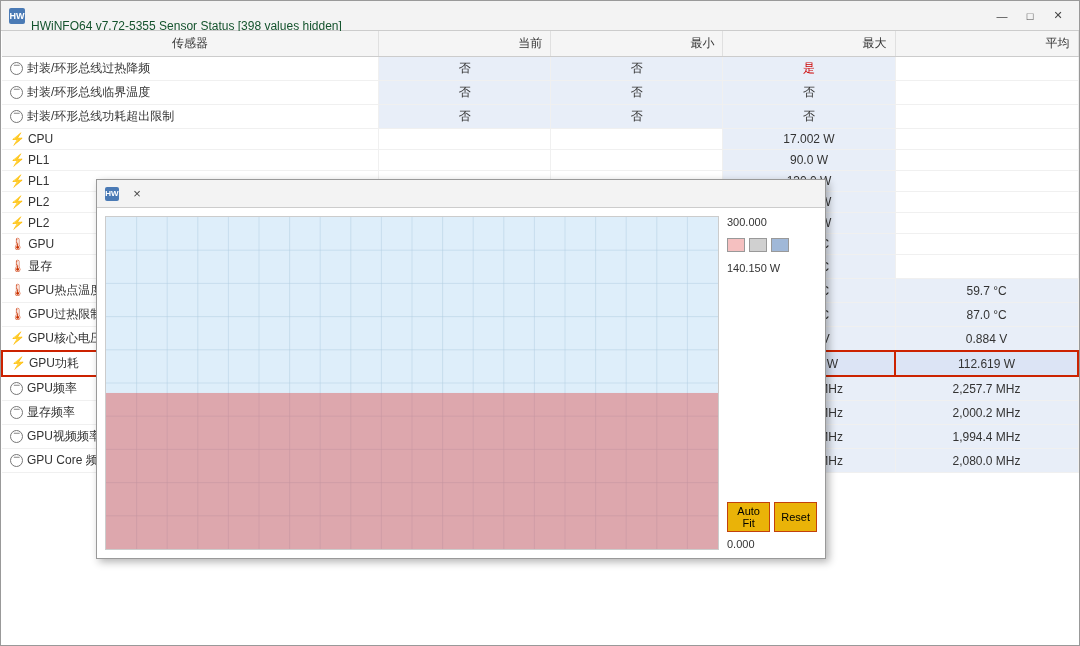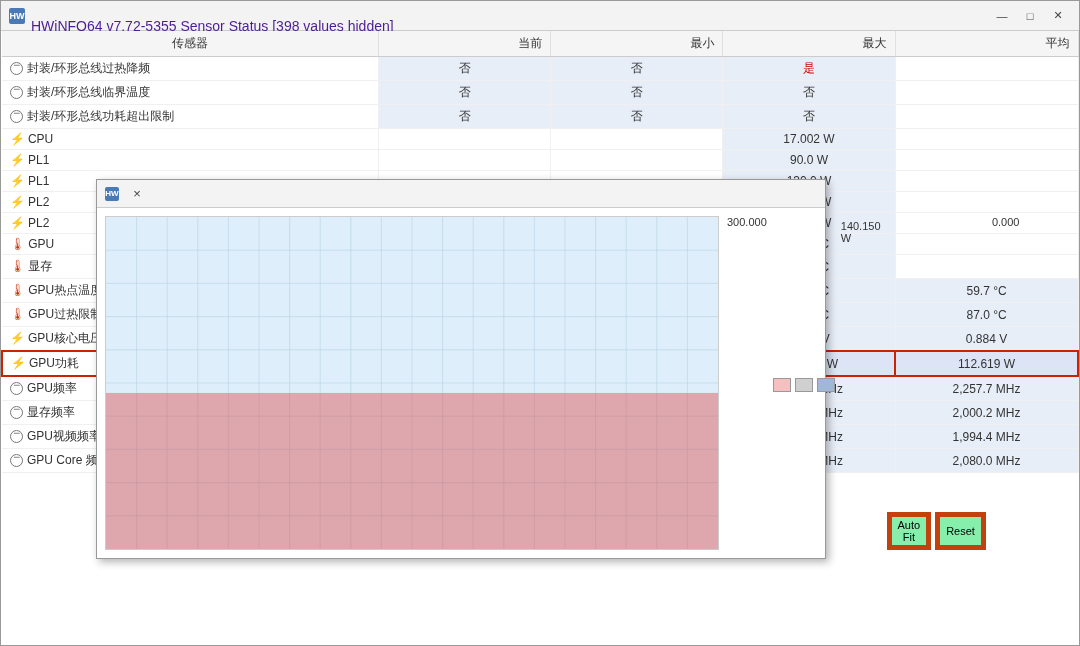--- a/index.html
+++ b/index.html
@@ -41,22 +41,22 @@
       display: flex;
       align-items: center;
       justify-content: center;
       color: white;
       font-size: 9px;
       font-weight: bold;
     }
 
     .title-bar-text {
       flex: 1;
-      font-size: 14px;
-      color: #4c1d95;
+      font-size: 12px;
+      color: #14532d;
       margin-top: 21px;
     }
 
     .title-bar-controls {
       display: flex;
       gap: 2px;
     }
 
     .title-bar-btn {
       width: 26px;
@@ -207,21 +207,21 @@
       flex: 1;
       position: relative;
       border: 1px solid #ccc;
       background: #e8f4fc;
       overflow: hidden;
     }
 
     .chart-sidebar {
       width: 90px;
       display: flex;
-      flex-direction: row;
+      flex-direction: column;
       gap: 6px;
       font-size: 11px;
     }
 
     .chart-label-top {
       font-size: 11px;
       color: #333;
       text-align: left;
     }
 
@@ -245,22 +245,22 @@
     }
 
     .chart-buttons {
       display: flex;
       gap: 4px;
       margin-top: auto;
     }
 
     .chart-btn {
       padding: 2px 6px;
-      border: 5px solid #c2410c;
-      background: #86efac;
+      border: 1px solid #c2410c;
+      background: #eab308;
       font-size: 11px;
       cursor: pointer;
     }
 
     .chart-label-bottom {
       font-size: 11px;
       color: #333;
     }
   </style>
 </head>

